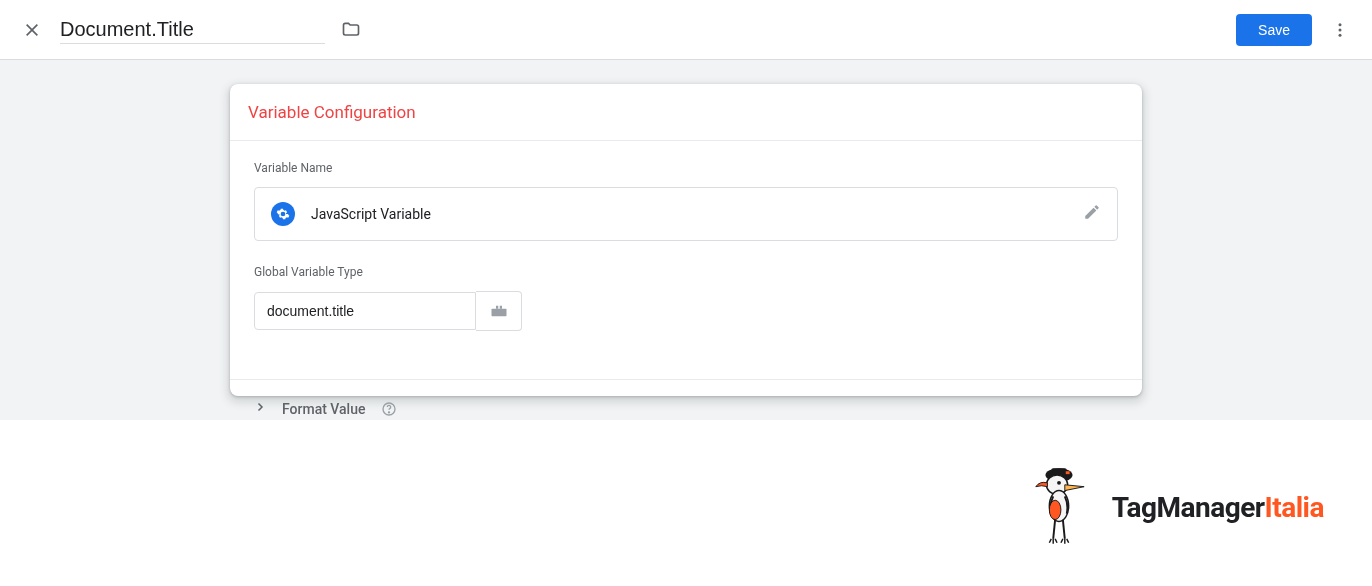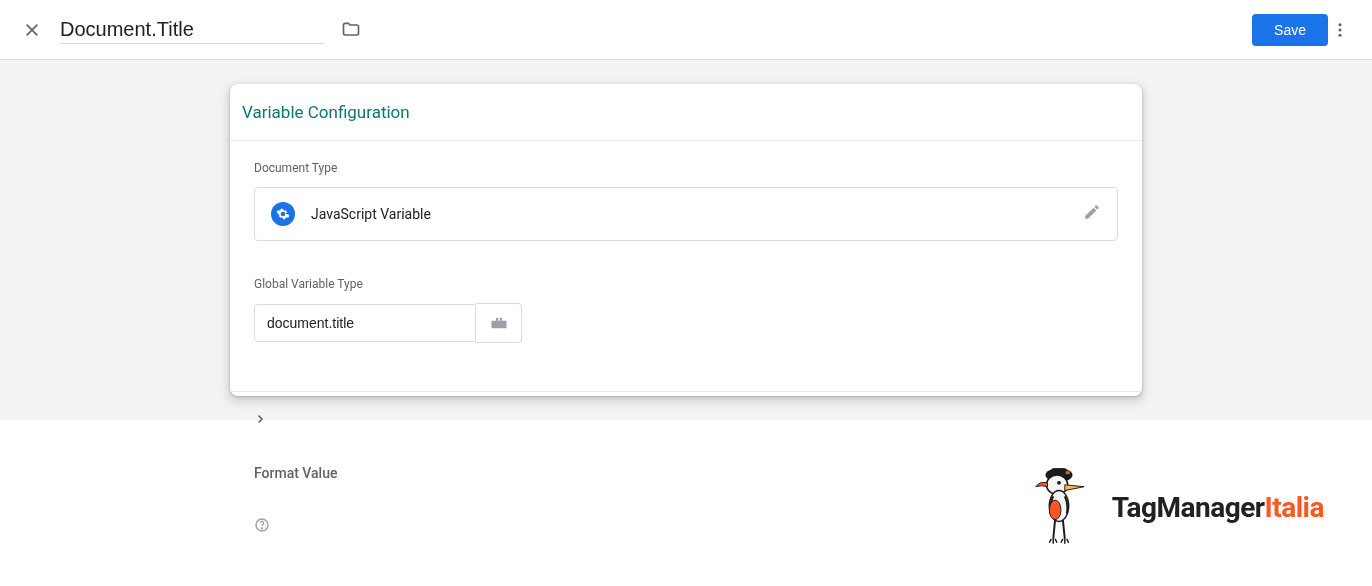--- a/index.html
+++ b/index.html
@@ -46,20 +46,21 @@
     }
     .folder-icon {
       color: #5f6368;
       cursor: pointer;
       display: flex;
       align-items: center;
     }
     .header-right {
       display: flex;
       align-items: center;
+      gap: 16px;
     }
     .save-btn {
       background: #1a73e8;
       color: #fff;
       border: none;
       border-radius: 4px;
       padding: 8px 22px;
       font-size: 14px;
       font-weight: 500;
       cursor: pointer;
@@ -79,42 +80,42 @@
       display: flex;
       justify-content: center;
     }
     .config-card {
       background: #fff;
       width: 912px;
       border-radius: 8px;
       box-shadow: 0 1px 3px rgba(60,64,67,0.3), 0 4px 8px 3px rgba(60,64,67,0.15);
     }
     .card-title {
-      padding: 18px 12px;
+      padding: 18px 18px;
       font-size: 17px;
-      color: #0f766e;
+      color: #ef4444;
       border-bottom: 1px solid #e8eaed;
     }
     .card-body {
       padding: 20px 24px;
     }
     .field-label {
       font-size: 12px;
       color: #5f6368;
       margin-bottom: 12px;
     }
     .type-selector {
       border: 1px solid #dadce0;
       border-radius: 4px;
       padding: 14px 16px;
       display: flex;
       align-items: center;
       justify-content: space-between;
       cursor: pointer;
-      margin-bottom: 36px;
+      margin-bottom: 24px;
     }
     .type-left {
       display: flex;
       align-items: center;
       gap: 16px;
     }
     .type-icon {
       width: 24px;
       height: 24px;
       background: #1a73e8;
@@ -156,25 +157,24 @@
       cursor: pointer;
       color: #9aa0a6;
     }
     .divider {
       height: 1px;
       background: #e8eaed;
       margin: 28px 0 0 0;
     }
     .format-row {
       display: flex;
-      align-items: flex-start;
-      gap: 36px;
+      align-items: flex-end;
+      gap: 16px;
       padding: 18px 24px 20px 24px;
       cursor: pointer;
-      flex-direction: column;
     }
     .chevron {
       color: #5f6368;
     }
     .format-label {
       font-size: 14px;
       color: #5f6368;
       font-weight: 500;
     }
     .help-icon {
@@ -231,21 +231,21 @@
           <circle cx="12" cy="19" r="2"></circle>
         </svg>
     </div>
   </div>
 </div>
 
 <div class="main-area">
   <div class="config-card">
     <div class="card-title">Variable Configuration</div>
     <div class="card-body">
-      <div class="field-label">Document Type</div>
+      <div class="field-label">Variable Name</div>
       <div class="type-selector">
         <div class="type-left">
           <div class="type-icon">
             <svg width="14" height="14" viewBox="0 0 24 24" fill="#fff">
                 <path d="M12 8a4 4 0 1 0 0 8 4 4 0 0 0 0-8zm9 4a9 9 0 0 1-.1 1.3l2 1.6-2 3.5-2.4-1a7 7 0 0 1-2.2 1.3l-.4 2.5h-4l-.4-2.5a7 7 0 0 1-2.2-1.3l-2.4 1-2-3.5 2-1.6A9 9 0 0 1 3 12c0-.4 0-.9.1-1.3l-2-1.6 2-3.5 2.4 1a7 7 0 0 1 2.2-1.3L8.1 2.8h4l.4 2.5a7 7 0 0 1 2.2 1.3l2.4-1 2 3.5-2 1.6c.1.4.1.9.1 1.3z"></path>
               </svg>
           </div>
           <span class="type-name">JavaScript Variable</span>
         </div>
         <div class="edit-icon">

